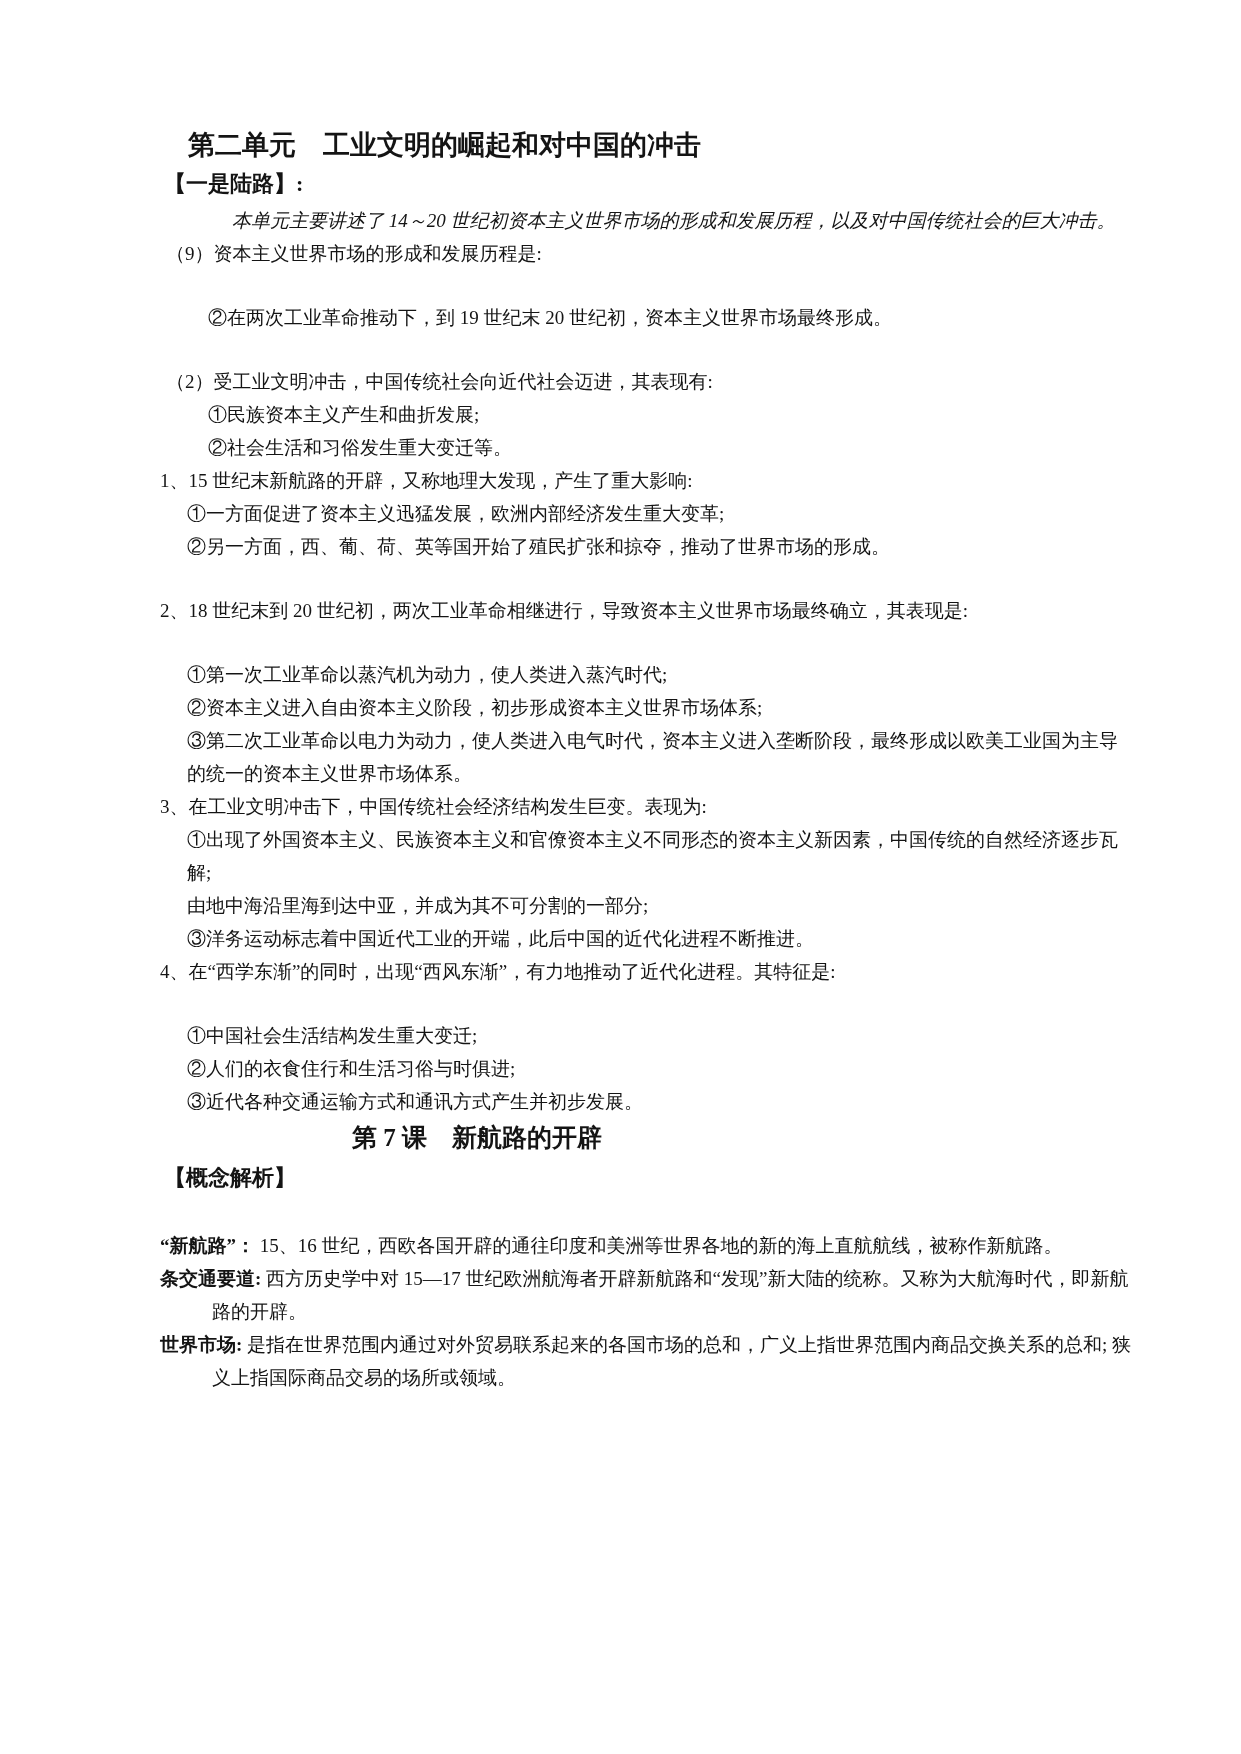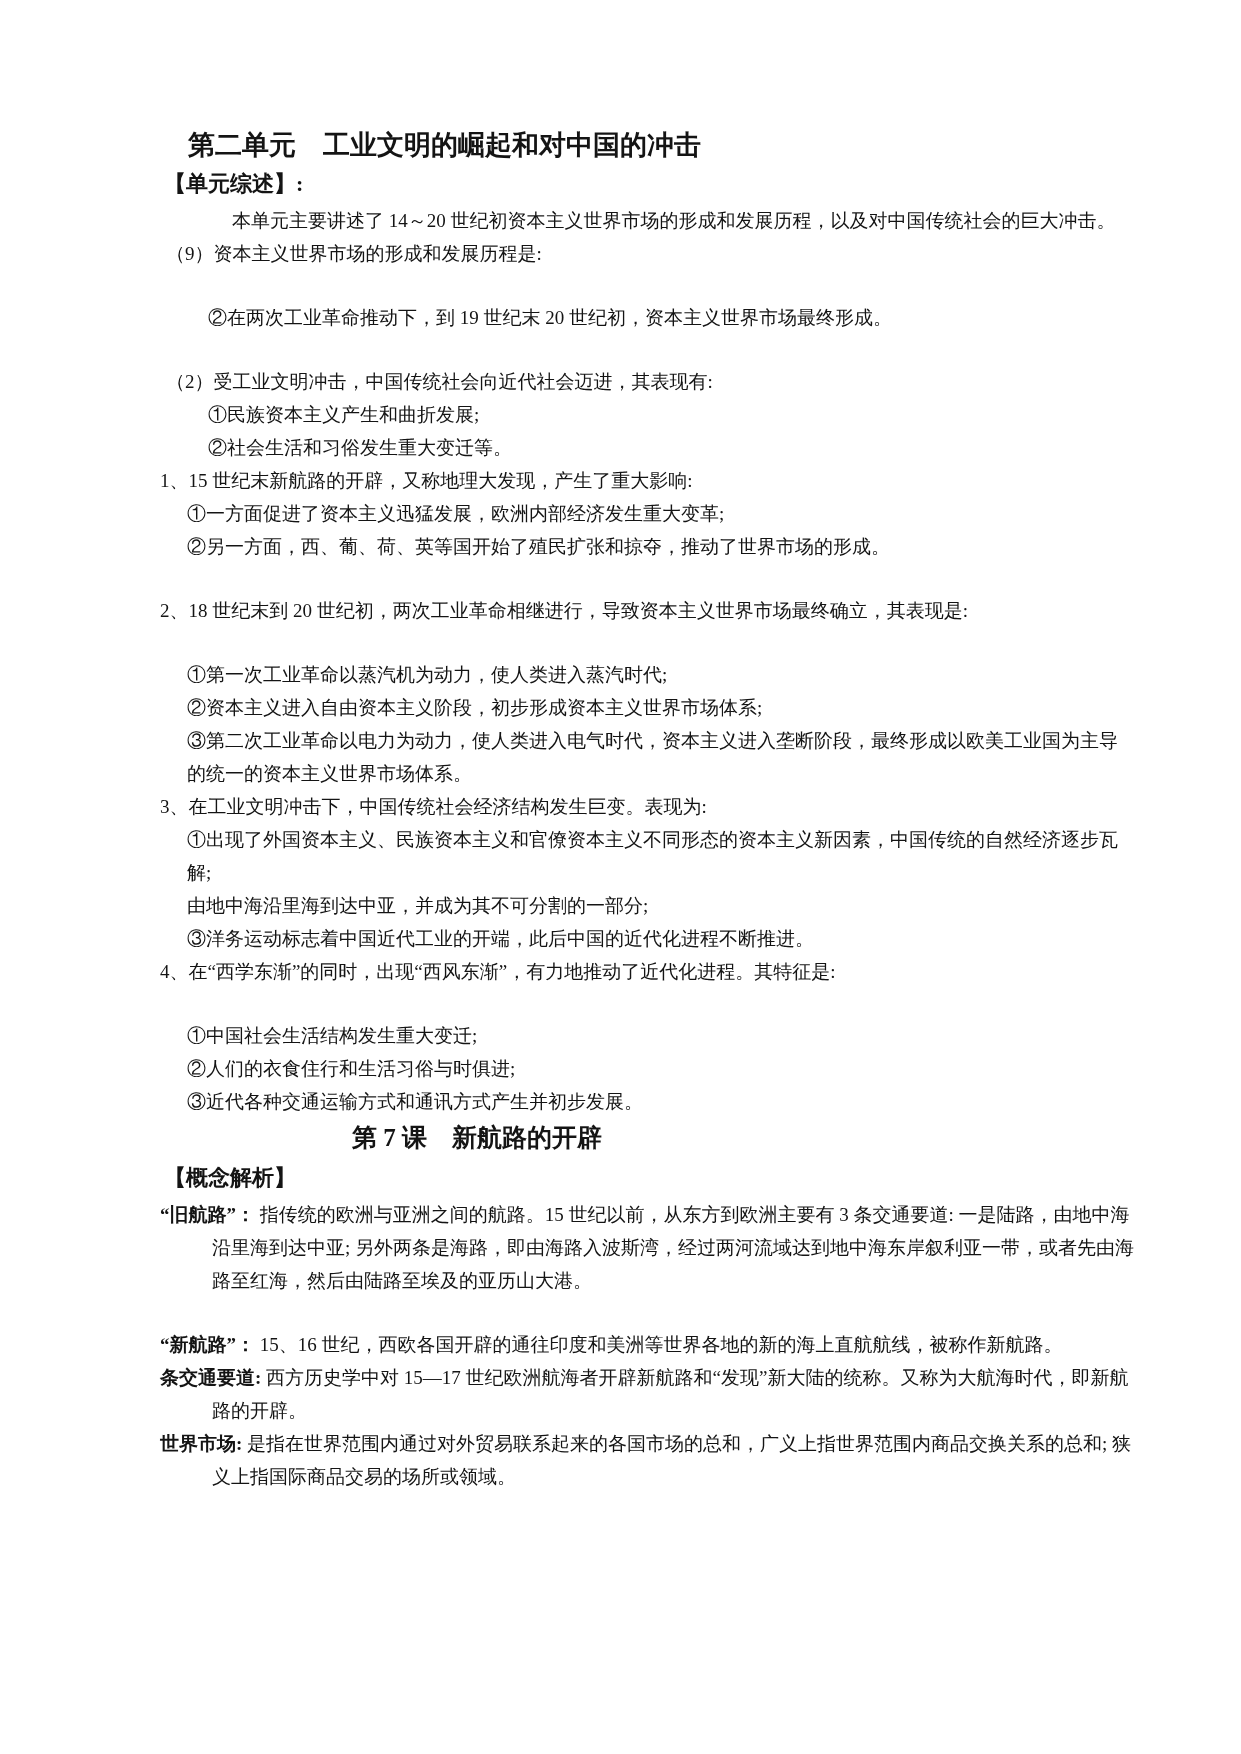--- a/index.html
+++ b/index.html
@@ -34,20 +34,21 @@
     margin: 0 0 0 4px;
   }
   .page p.t {
     font-size: 19px;
     line-height: 33px;
     margin: 0;
   }
   .summary {
     margin-left: 28px !important;
     text-indent: 44px;
+    font-style: italic;
   }
   .paren { margin-left: 6px !important; }
   .circ-deep { margin-left: 48px !important; }
   .num { margin-left: 0 !important; }
   .circ { margin-left: 27px !important; }
   .gap { margin-top: 31px !important; }
   .lesson-title {
     font-size: 25px;
     font-weight: bold;
     line-height: 40px;
@@ -62,21 +63,21 @@
     font-weight: bold;
   }
 </style>
 </head>
 <body>
 
 <div class="page">
 
   <h1 class="unit-title">第二单元　工业文明的崛起和对中国的冲击</h1>
 
-  <h2 class="section-label">【单元综述】:</h2>
+  <h2 class="section-label">【一是陆路】:</h2>
 
   <p class="t summary">本单元主要讲述了 14～20 世纪初资本主义世界市场的形成和发展历程，以及对中国传统社会的巨大冲击。</p>
 
   <p class="t paren">（9）资本主义世界市场的形成和发展历程是:</p>
   <p class="t circ-deep gap">②在两次工业革命推动下，到 19 世纪末 20 世纪初，资本主义世界市场最终形成。</p>
   <p class="t paren gap">（2）受工业文明冲击，中国传统社会向近代社会迈进，其表现有:</p>
   <p class="t circ-deep">①民族资本主义产生和曲折发展;</p>
   <p class="t circ-deep">②社会生活和习俗发生重大变迁等。</p>
   <p class="t num">1、15 世纪末新航路的开辟，又称地理大发现，产生了重大影响:</p>
   <p class="t circ">①一方面促进了资本主义迅猛发展，欧洲内部经济发生重大变革;</p>
@@ -91,21 +92,20 @@
   <p class="t circ">③洋务运动标志着中国近代工业的开端，此后中国的近代化进程不断推进。</p>
   <p class="t num">4、在“西学东渐”的同时，出现“西风东渐”，有力地推动了近代化进程。其特征是:</p>
   <p class="t circ gap">①中国社会生活结构发生重大变迁;</p>
   <p class="t circ">②人们的衣食住行和生活习俗与时俱进;</p>
   <p class="t circ">③近代各种交通运输方式和通讯方式产生并初步发展。</p>
 
   <h2 class="lesson-title">第 7 课　新航路的开辟</h2>
 
   <h2 class="section-label">【概念解析】</h2>
 
-  <p class="t def"><span class="term">“旧航路”：</span> <span>指传统的欧洲与亚洲之间的航路。15 世纪以前，从东方到欧洲主要有 3 条交通要道: 一是陆路，由地中海沿里海到达中亚; 另外两条是海路，即由海路入波斯湾，经过两河流域达到地中海东岸叙利亚一带，或者先由海路至红海，然后由陆路至埃及的亚历山大港。</span></p>
 
   <p class="t def gap"><span class="term">“新航路”：</span> <span>15、16 世纪，西欧各国开辟的通往印度和美洲等世界各地的新的海上直航航线，被称作新航路。</span></p>
 
   <p class="t def"><span class="term">条交通要道:</span> <span>西方历史学中对 15—17 世纪欧洲航海者开辟新航路和“发现”新大陆的统称。又称为大航海时代，即新航路的开辟。</span></p>
 
   <p class="t def"><span class="term">世界市场:</span> <span>是指在世界范围内通过对外贸易联系起来的各国市场的总和，广义上指世界范围内商品交换关系的总和; 狭义上指国际商品交易的场所或领域。</span></p>
 
 </div>
 
 </body></html>

